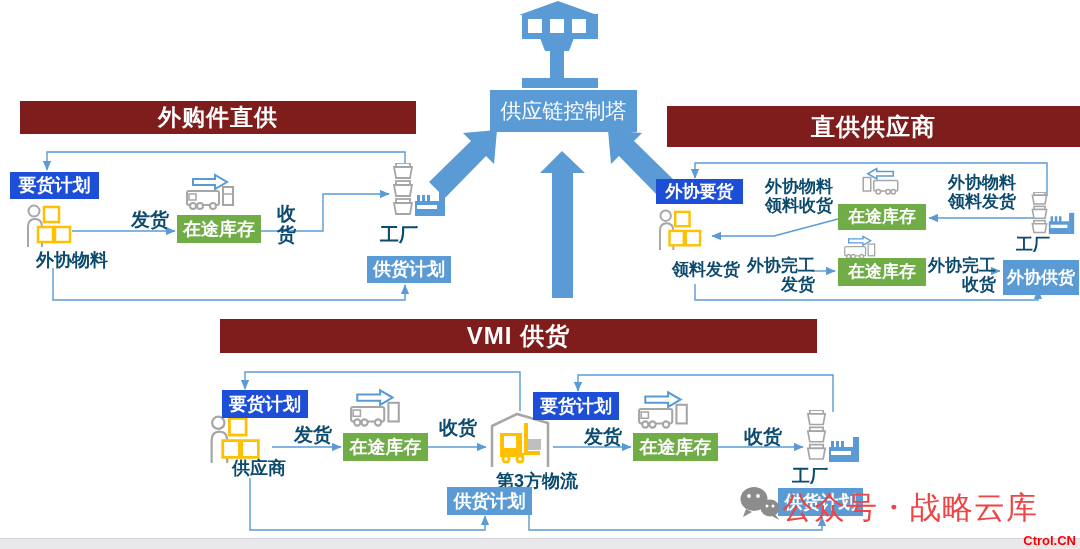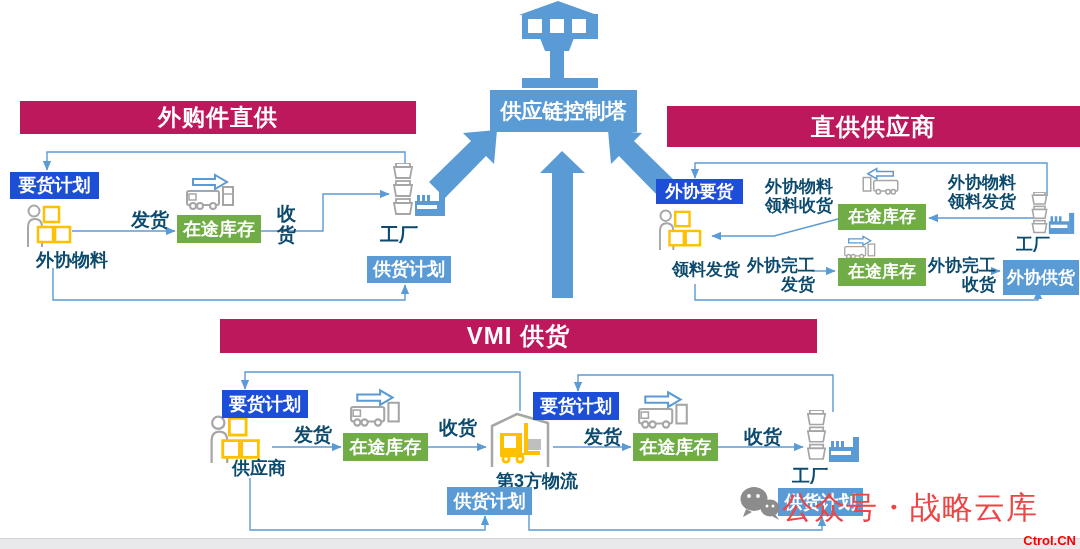--- a/index.html
+++ b/index.html
@@ -1,21 +1,21 @@
 <!DOCTYPE html>
 <html><head>
 <meta charset="utf-8">
 <style>
   html,body{margin:0;padding:0;}
   body{
     width:1080px;height:549px;position:relative;overflow:hidden;background:#fff;
     font-family:"Liberation Sans","DejaVu Sans",sans-serif;
   }
   .banner{
-    position:absolute;background:#be185d;color:#fff;font-weight:bold;
+    position:absolute;background:#7f1d1d;color:#fff;font-weight:bold;
     text-align:center;z-index:3;letter-spacing:1px;
   }
   .tag{
     position:absolute;color:#fff;text-align:center;font-weight:600;z-index:4;
     display:flex;align-items:center;justify-content:center;line-height:1.05;
   }
   .tag.yellow{background:#1d4ed8;}
   .tag.green{background:#70AD47;}
   .tag.blue{background:#5B9BD5;}
   .lbl{
@@ -81,21 +81,21 @@
     <polygon points="33,38 67,38 62,51 38,51"></polygon>
     <rect x="43" y="48" width="14" height="32"></rect>
     <rect x="15" y="78" width="76" height="10"></rect>
   </g>
   <g fill="#fff">
     <rect x="21" y="19" width="14" height="14"></rect>
     <rect x="43" y="19" width="14" height="14"></rect>
     <rect x="65" y="19" width="14" height="14"></rect>
   </g>
 </svg>
-<div class="tag blue" style="left:490px;top:90px;width:147px;height:42px;font-size:21px;font-weight:bold;z-index:3">供应链控制塔</div>
+<div class="tag blue" style="left:490px;top:90px;width:147px;height:42px;font-size:21px;font-weight:normal;z-index:3">供应链控制塔</div>
 
 <div class="banner" style="left:20px;top:101px;width:396px;height:33px;line-height:33px;font-size:23px">外购件直供</div>
 
 <div class="tag yellow" style="left:10px;top:172px;width:89px;height:27px;font-size:18px">要货计划</div>
 
 <svg class="icon" style="left:24px;top:204px" width="50" height="44" viewBox="0 0 50 44">
   <circle cx="10" cy="7" r="5.5" fill="#fff" stroke="#A6A6A6" stroke-width="2"></circle>
   <path d="M4 43 L4 23 Q4 15 11 15 Q18 15 18 23 L18 43" fill="#fff" stroke="#A6A6A6" stroke-width="2"></path>
   <g fill="#fff" stroke="#FFC000" stroke-width="2.5">
     <rect x="20" y="3" width="15" height="15"></rect>

